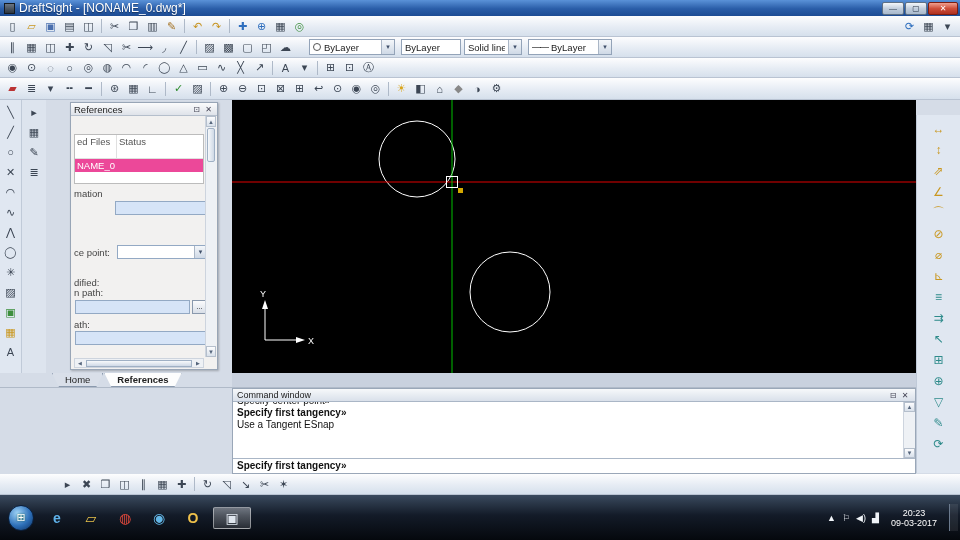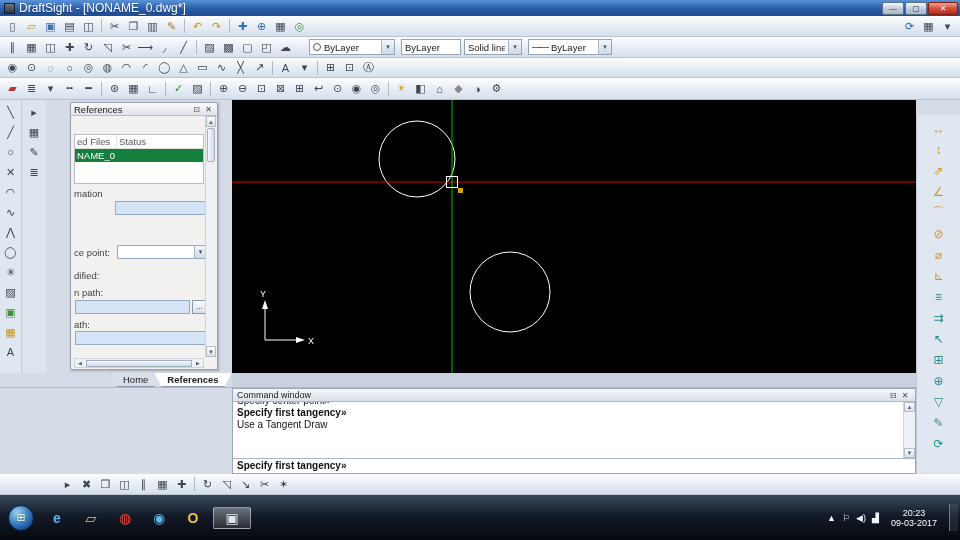--- a/index.html
+++ b/index.html
@@ -39,24 +39,24 @@
   .strip-left2{width:24px;border-right:none;background:#dde4ee;}
   .gapA{width:24px;}.gapB{width:14px;}
 
   
   .palette{width:148px;margin-top:2px;height:268px;background:#f2f1f0;border:1px solid #98a5b6;display:flex;flex-direction:column;box-shadow:1px 1px 2px rgba(0,0,0,.25);}
   .pal-title{height:13px;background:linear-gradient(#fbfbfc,#dfe3ea);border-bottom:1px solid #b5bfcc;display:flex;align-items:center;font-size:9.5px;padding:0 3px;color:#222;}
   .pal-title .pico{margin-left:auto;font-size:8px;width:11px;text-align:center;color:#445;}
   .pal-title .pico + .pico{margin-left:1px;}
   .pal-body{position:relative;flex:1;font-size:9.5px;color:#333;}
   .ref-list{position:absolute;left:3px;top:18px;right:13px;height:50px;background:#fff;border:1px solid #bcbcbc;overflow:hidden;}
-  .ref-cols{display:flex;height:14px;border-bottom:1px solid #e0e0e0;color:#555;}
+  .ref-cols{display:flex;height:24px;border-bottom:1px solid #e0e0e0;color:#555;}
   .ref-cols span{padding:1px 2px;}
   .ref-cols .c1{width:42px;border-right:1px solid #e0e0e0;}
-  .sel-row{height:13px;background:#15803d;color:#fff;padding:0 2px;line-height:13px;}
+  .sel-row{height:13px;background:#ec4899;color:#fff;padding:0 2px;line-height:13px;}
   .plabel{position:absolute;left:3px;color:#444;}
   .pfield{position:absolute;height:14px;background:#d6e4f7;border:1px solid #93a9c4;}
   .pcombo{position:absolute;height:14px;background:#fff;border:1px solid #93a9c4;display:flex;}
   .pcombo .dd{margin-left:auto;width:12px;background:linear-gradient(#f4f7fa,#cfd9e6);border-left:1px solid #aab6c6;font-size:7px;color:#40506a;display:flex;align-items:center;justify-content:center;}
   .pbrowse{position:absolute;height:14px;width:15px;background:linear-gradient(#fbfbfc,#d9dfe8);border:1px solid #8a99ad;font-size:8px;text-align:center;line-height:12px;color:#222;}
   .vscroll{position:absolute;right:1px;top:0;bottom:12px;width:11px;background:#eef1f5;border-left:1px solid #cdd4de;display:flex;flex-direction:column;}
   .vscroll .arr{height:11px;font-size:6px;display:flex;align-items:center;justify-content:center;color:#55657c;background:linear-gradient(#fdfdfe,#d8e0ea);border:1px solid #b5bfcc;}
   .vscroll .thumb{margin:1px;height:34px;background:linear-gradient(90deg,#f7f9fb,#cfd9e6);border:1px solid #9fb0c4;border-radius:2px;}
   .vscroll .track{flex:1;}
   .hscroll{position:absolute;left:3px;bottom:1px;height:10px;right:13px;background:#eef1f5;border:1px solid #cdd4de;display:flex;align-items:center;}
@@ -65,21 +65,21 @@
 
   
   .canvas{width:684px;height:273px;background:#000;position:relative;flex:0 0 auto;}
   .canvas svg{display:block;}
   .rightpad{width:44px;}
   .strip-right{position:absolute;right:0;top:115px;width:44px;height:358px;background:#e0e7f1;border-left:1px solid #c0cad8;display:flex;flex-direction:column;align-items:center;padding-top:3px;z-index:5;}
   .strip-right .tool{width:20px;height:21px;font-size:12px;}
 
   
   .tabsrow{height:15px;display:flex;flex:0 0 auto;background:#c9d1de;border-bottom:1px solid #b0bac8;}
-  .tabs-left{width:232px;display:flex;padding-left:110px;background:#d5dce7;}
+  .tabs-left{width:232px;display:flex;padding-left:52px;background:#d5dce7;gap:8px;}
   .tabs-center{width:684px;display:flex;padding-left:4px;}
   .mtab{position:relative;padding:0 12px;font-size:9.5px;line-height:14px;color:#222;background:#d9dfe9;border:1px solid #8a99ad;border-top:none;margin-right:-7px;clip-path:polygon(0 0,100% 0,calc(100% - 7px) 100%,7px 100%);}
   .mtab.active{background:#fdfdfd;font-weight:bold;z-index:2;}
 
   
   .cmdrow{height:86px;display:flex;flex:0 0 auto;}
   .cmd-leftpad{width:232px;background:#d5dce7;}
   .cmdwin{width:684px;display:flex;flex-direction:column;border:1px solid #9aa7b8;background:#fff;}
   .cmd-header{height:13px;background:linear-gradient(#f6f8fa,#d9e0ea);border-bottom:1px solid #aab6c6;display:flex;align-items:center;font-size:9px;color:#222;padding:0 4px;}
   .cmd-header .cico{margin-left:auto;width:12px;text-align:center;font-size:8px;color:#445;}
@@ -286,21 +286,21 @@
             <span>Status</span>
           </div>
           <div class="sel-row">NAME_0</div>
         </div>
         <span class="plabel" style="top:72px;">mation</span>
         <span class="pfield" style="left:44px;top:85px;width:92px;"></span>
         <span class="plabel" style="top:131px;">ce point:</span>
         <span class="pcombo" style="left:46px;top:129px;width:90px;">
           <span class="dd">▾</span>
         </span>
-        <span class="plabel" style="top:154px;">dified:</span>
+        <span class="plabel" style="top:161px;">dified:</span>
         <span class="plabel" style="top:171px;">n path:</span>
         <span class="pfield" style="left:4px;top:184px;width:115px;"></span>
         <span class="pbrowse" style="left:121px;top:184px;">...</span>
         <span class="plabel" style="top:203px;">ath:</span>
         <span class="pfield" style="left:4px;top:215px;width:131px;"></span>
         <div class="vscroll">
           <span class="arr">▲</span>
           <span class="thumb"></span>
           <span class="track"></span>
           <span class="arr">▼</span>
@@ -367,21 +367,21 @@
     <div class="cmdwin">
       <div class="cmd-header">
         <span>Command window</span>
         <span class="cico">⊟</span>
         <span class="cico">✕</span>
       </div>
       <div class="cmd-log">
         <div class="log-lines">
           <div class="log-line clipped">Specify center point»</div>
           <div class="log-line bold">Specify first tangency»</div>
-          <div class="log-line">Use a Tangent Draw</div>
+          <div class="log-line">Use a Tangent ESnap</div>
         </div>
         <div class="cmd-vscroll">
           <span class="arr">▲</span>
           <span class="track"></span>
           <span class="arr">▼</span>
         </div>
       </div>
       <div class="cmd-input">Specify first tangency»</div>
     </div>
     <div class="cmd-rightpad"></div>

